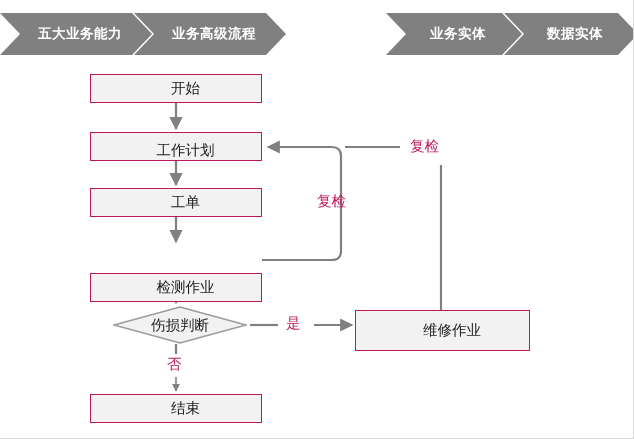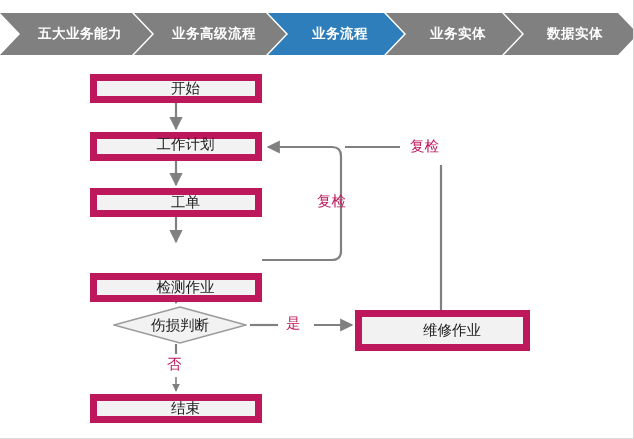--- a/index.html
+++ b/index.html
@@ -60,21 +60,21 @@
     position: absolute;
     left: 0;
     top: 55px;
     width: 634px;
     height: 384px;
   }
   .node {
     position: absolute;
     box-sizing: border-box;
     background: #f2f2f2;
-    border: 7px solid #be185d;
+    border: 1px solid #be185d;
     display: flex;
     align-items: center;
     justify-content: center;
     color: #1a1a1a;
     font-size: 14.5px;
     white-space: nowrap;
     padding-left: 19px;
   }
   .diamond {
     position: absolute;
@@ -118,23 +118,20 @@
 <body>
 
 <div id="page">
 
   <div id="breadcrumb">
     <div class="chev first" style="left:0px; width:152px; background:#808080;">
       <span class="chev-label">五大业务能力</span>
     </div>
     <div class="chev" style="left:134px; width:152px; background:#808080;">
       <span class="chev-label">业务高级流程</span>
-    </div>
-    <div class="chev" style="left:268px; width:136px; background:#2e7ebb;">
-      <span class="chev-label">业务流程</span>
     </div>
     <div class="chev" style="left:386px; width:136px; background:#808080;">
       <span class="chev-label">业务实体</span>
     </div>
     <div class="chev" style="left:504px; width:134px; background:#808080;">
       <span class="chev-label">数据实体</span>
     </div>
   </div>
 
   <div id="flow">

